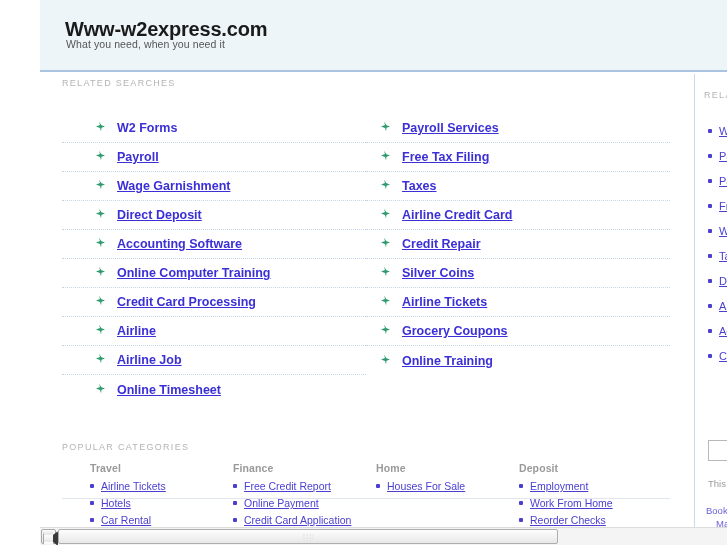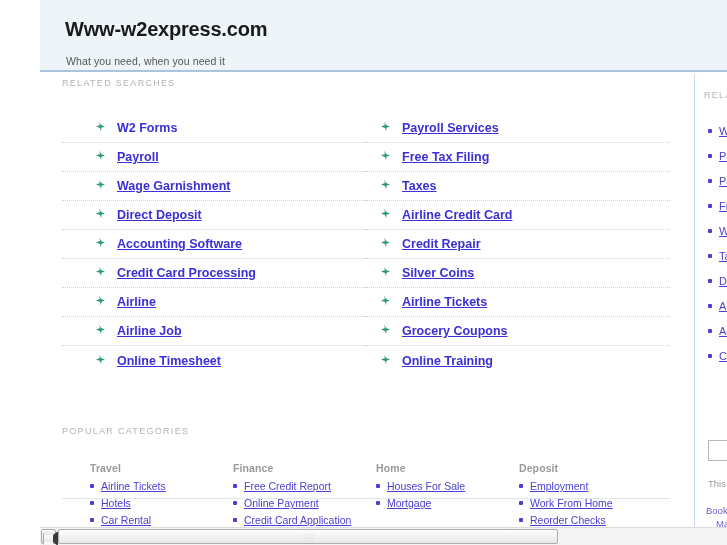--- a/index.html
+++ b/index.html
@@ -21,21 +21,21 @@
     position:absolute; left:0; top:0; width:710px; height:72px;
     background:#eef5f8;
     border-bottom:2px solid #a9c3e0;
   }
   .header .title{
     position:absolute; left:25px; top:18px;
     font-size:20px; font-weight:bold; color:#1a1a1a;
     letter-spacing:-0.2px;
   }
   .header .tagline{
-    position:absolute; left:26px; top:55px;
+    position:absolute; left:26px; top:38px;
     font-size:10.5px; color:#555; letter-spacing:0.1px;
   }
 
   
   .main{
     position:absolute; left:0; top:74px; width:655px; height:453px;
     background:#fff;
     border-right:1px solid #c9d9ea;
   }
   .section-label{
@@ -265,20 +265,28 @@
                 </svg>
               </span>
             <span class="rlink">Accounting Software</span>
           </div>
           <div class="link-row">
             <span class="arrow-ic">
                 <svg width="11" height="11" viewBox="0 0 11 11">
                   <path d="M1 5.5 L5 4 L4 0.8 L6.5 4.3 L10 5.5 L6.5 6.7 L6 10.2 L5 7 Z" fill="#2e9c6e"></path>
                 </svg>
               </span>
+            <span class="rlink">Online Computer Training</span>
+          </div>
+          <div class="link-row">
+            <span class="arrow-ic">
+                <svg width="11" height="11" viewBox="0 0 11 11">
+                  <path d="M1 5.5 L5 4 L4 0.8 L6.5 4.3 L10 5.5 L6.5 6.7 L6 10.2 L5 7 Z" fill="#2e9c6e"></path>
+                </svg>
+              </span>
             <span class="rlink">Credit Card Processing</span>
           </div>
           <div class="link-row">
             <span class="arrow-ic">
                 <svg width="11" height="11" viewBox="0 0 11 11">
                   <path d="M1 5.5 L5 4 L4 0.8 L6.5 4.3 L10 5.5 L6.5 6.7 L6 10.2 L5 7 Z" fill="#2e9c6e"></path>
                 </svg>
               </span>
             <span class="rlink">Airline</span>
           </div>
@@ -370,21 +378,21 @@
                 <svg width="11" height="11" viewBox="0 0 11 11">
                   <path d="M1 5.5 L5 4 L4 0.8 L6.5 4.3 L10 5.5 L6.5 6.7 L6 10.2 L5 7 Z" fill="#2e9c6e"></path>
                 </svg>
               </span>
             <span class="rlink">Online Training</span>
           </div>
         </div>
       </div>
 
       <div class="pc-divider"></div>
-      <div class="section-label pc-label" style="top:352px;">POPULAR CATEGORIES</div>
+      <div class="section-label pc-label" style="top:368px;">POPULAR CATEGORIES</div>
 
       <div class="cats" style="top:388px;">
         <div class="cat-col">
           <div class="cat-title">Travel</div>
           <div class="cat-item">
             <span class="sq-ic"></span>
             <span class="cat-link">Airline Tickets</span>
           </div>
           <div class="cat-item">
             <span class="sq-ic"></span>
@@ -408,24 +416,20 @@
           <div class="cat-item">
             <span class="sq-ic"></span>
             <span class="cat-link">Credit Card Application</span>
           </div>
         </div>
         <div class="cat-col">
           <div class="cat-title">Home</div>
           <div class="cat-item">
             <span class="sq-ic"></span>
             <span class="cat-link">Houses For Sale</span>
-          </div>
-          <div class="cat-item">
-            <span class="sq-ic"></span>
-            <span class="cat-link">Mortgage</span>
           </div>
         </div>
         <div class="cat-col">
           <div class="cat-title">Deposit</div>
           <div class="cat-item">
             <span class="sq-ic"></span>
             <span class="cat-link">Employment</span>
           </div>
           <div class="cat-item">
             <span class="sq-ic"></span>

